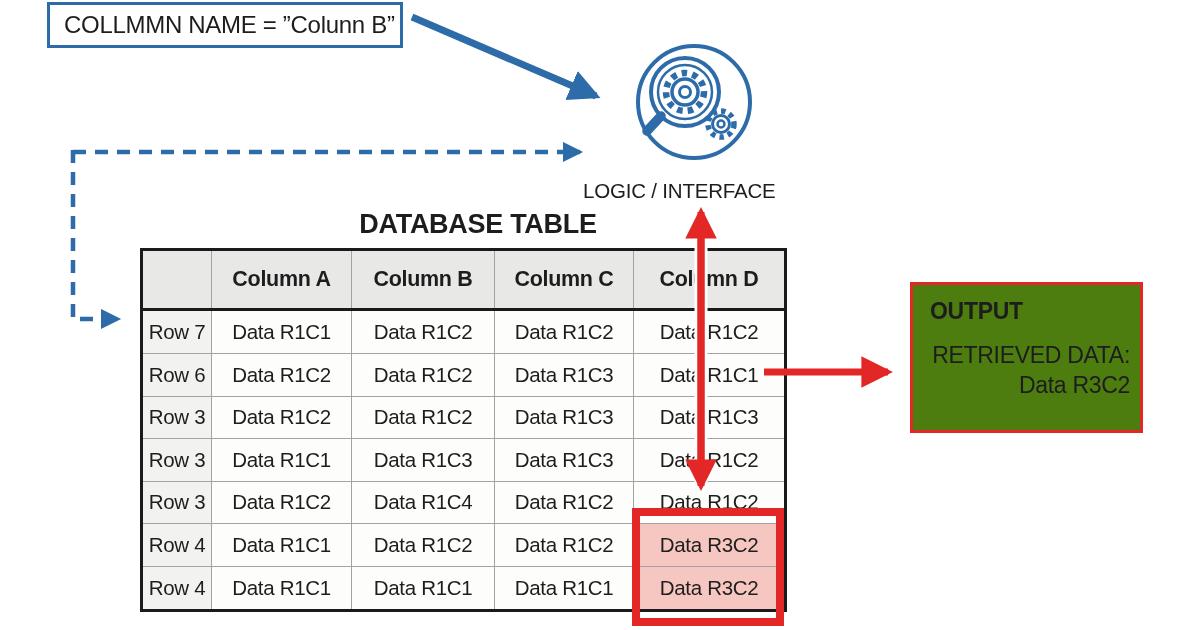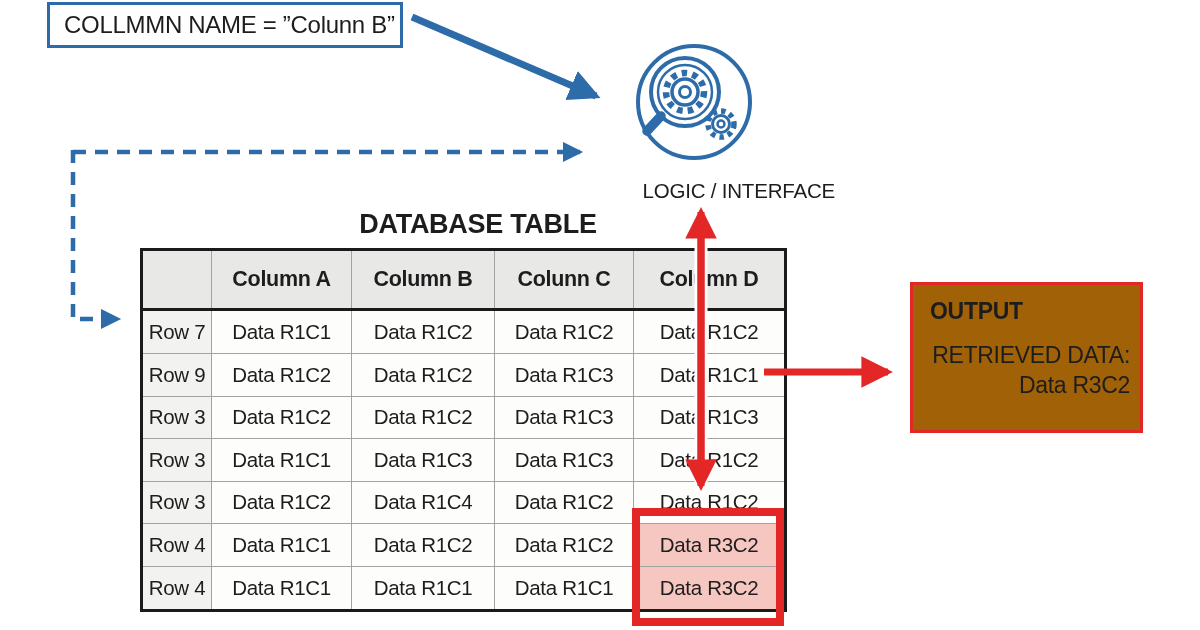--- a/index.html
+++ b/index.html
@@ -18,22 +18,22 @@
   .svg-layer{position:absolute;left:0;top:0;width:1200px;height:630px;z-index:3;pointer-events:none;}
 
   .query-box{
     position:absolute;left:47px;top:2px;width:356px;height:46px;z-index:4;
     background:#ffffff;border:3px solid var(--blue);box-sizing:border-box;
     display:flex;align-items:center;padding-left:14px;
   }
   .query-box span{font-size:24px;letter-spacing:-0.3px;}
 
   .logic-label{
-    position:absolute;left:613px;top:179px;width:222px;z-index:4;
-    text-align:right;font-size:20.5px;letter-spacing:-0.2px;
+    position:absolute;left:583px;top:179px;width:222px;z-index:4;
+    text-align:left;font-size:20.5px;letter-spacing:-0.2px;
   }
 
   .table-title{
     position:absolute;left:156px;top:209px;width:644px;z-index:4;
     text-align:center;font-weight:bold;font-size:27px;letter-spacing:-0.3px;
   }
 
   .db-table{
     position:absolute;left:140px;top:248px;z-index:2;
     width:644px;height:364px;table-layout:fixed;border-collapse:collapse;
@@ -51,21 +51,21 @@
   .db-table td.rowlabel{background:var(--label-bg);}
   .db-table td.hl{background:var(--highlight-bg);}
 
   .highlight-rect{
     position:absolute;left:632px;top:508px;width:152px;height:118px;z-index:5;
     border:8px solid var(--red);box-sizing:border-box;background:transparent;
   }
 
   .output-box{
     position:absolute;left:910px;top:282px;width:233px;height:151px;z-index:4;
-    background:#a16207;border:3px solid var(--red);box-sizing:border-box;
+    background:#4d7c0f;border:3px solid var(--red);box-sizing:border-box;
     padding:13px 10px 0 17px;
   }
   .output-title{font-weight:bold;font-size:23px;margin-bottom:15px;letter-spacing:-0.3px;}
   .output-line{font-size:23px;line-height:30px;letter-spacing:-0.3px;text-align:right;}
 
   .stroke-blue{stroke:var(--blue);fill:none;}
   .fill-blue{fill:var(--blue);}
   .stroke-red{stroke:var(--red);fill:none;}
   .fill-red{fill:var(--red);}
   .halo{stroke:#ffffff;fill:none;}
@@ -87,34 +87,34 @@
         <col style="width:140px">
         <col style="width:143px">
       <col style="width:139px">
         <col style="width:152px">
     </colgroup>
     <thead>
       <tr>
         <th></th>
         <th>Column A</th>
         <th>Column B</th>
-        <th>Colunn C</th>
+        <th>Column C</th>
         <th>Column D</th>
       </tr>
     </thead>
     <tbody>
         <tr>
           <td class="rowlabel">Row 7</td>
           <td>Data R1C1</td>
           <td>Data R1C2</td>
           <td>Data R1C2</td>
           <td>Data R1C2</td>
         </tr>
         <tr>
-          <td class="rowlabel">Row 9</td>
+          <td class="rowlabel">Row 6</td>
           <td>Data R1C2</td>
           <td>Data R1C2</td>
           <td>Data R1C3</td>
           <td>Data R1C1</td>
         </tr>
         <tr>
           <td class="rowlabel">Row 3</td>
           <td>Data R1C2</td>
           <td>Data R1C2</td>
           <td>Data R1C3</td>

